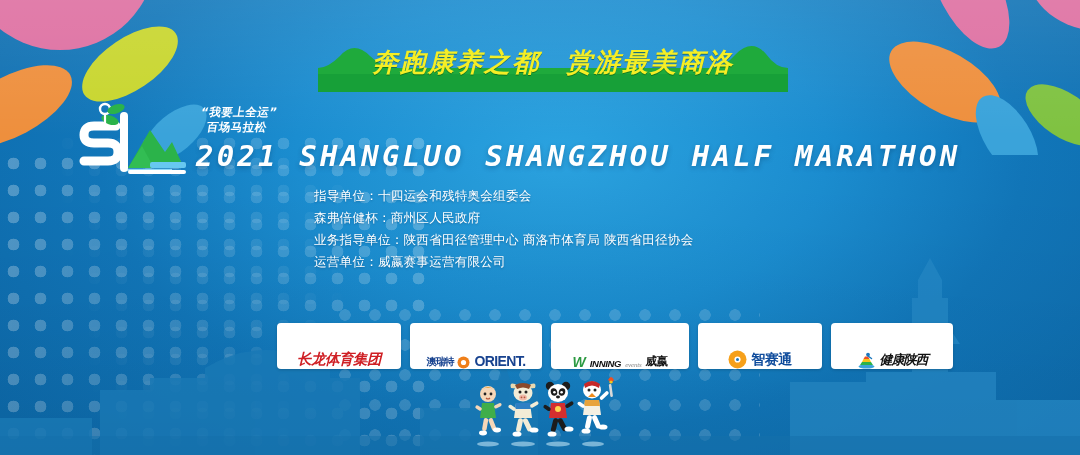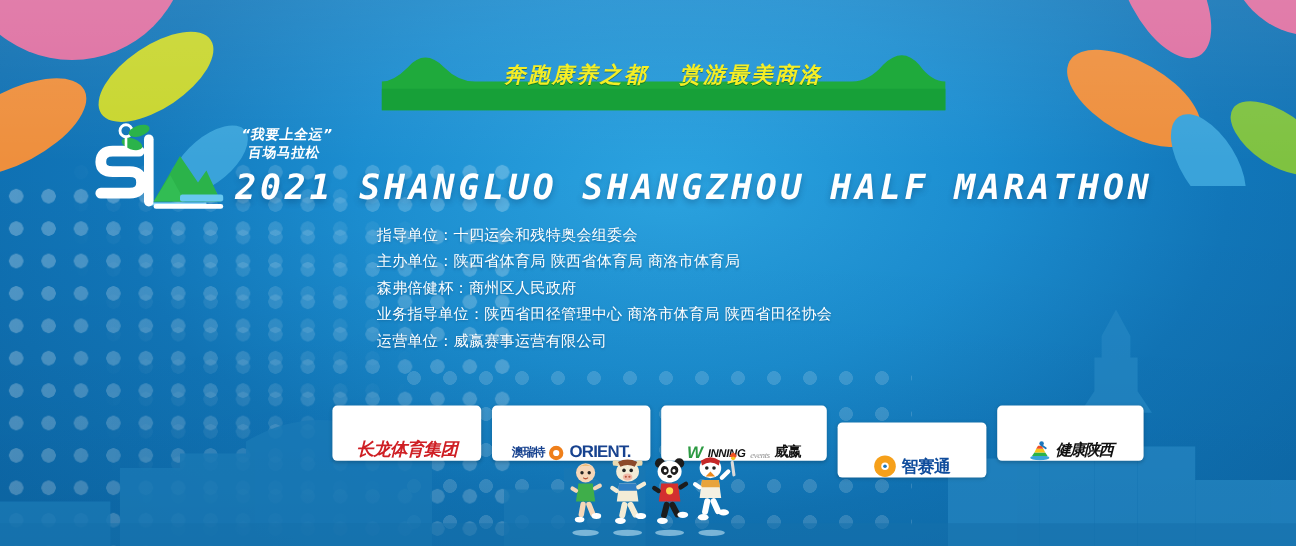--- a/index.html
+++ b/index.html
@@ -43,21 +43,21 @@
   .petals.tr{right:-50px;top:-60px;}
 
   
   .skyline{position:absolute;left:0;bottom:0;width:1080px;height:215px;pointer-events:none;}
 
   
   .tagline-wrap{position:absolute;left:318px;top:34px;width:470px;height:58px;}
   .tagline-wrap svg{position:absolute;inset:0;}
   .tagline{
     position:absolute;inset:0;display:flex;align-items:center;justify-content:center;gap:26px;
-    color:#f5ee25;font-size:18px;font-weight:bold;letter-spacing:2px;font-style:italic;
+    color:#f5ee25;font-size:26px;font-weight:bold;letter-spacing:2px;font-style:italic;
     text-shadow:0 1px 0 rgba(0,60,0,.45);
     font-family:"DejaVu Sans","Liberation Sans",sans-serif;
     padding-bottom:2px;
   }
 
   
   .logo{position:absolute;left:72px;top:96px;width:118px;height:82px;}
 
   
   .stamp{position:absolute;left:192px;top:101px;width:92px;height:38px;
@@ -95,21 +95,21 @@
   
   .sponsors{position:absolute;left:277px;top:323px;display:flex;gap:9px;align-items:center;}
   .chip{
     height:46px;background:#ffffff;border-radius:4px;
     display:flex;align-items:flex-end;justify-content:center;gap:4px;
     padding:0 10px;box-shadow:0 1px 3px rgba(0,0,0,.18);
   }
   .chip.c1{width:104px;}
   .chip.c2{width:112px;}
   .chip.c3{width:118px;}
-  .chip.c4{width:104px;margin-top:29px;}
+  .chip.c4{width:104px;}
   .chip.c5{width:102px;}
 
   .s1-txt{color:#cf1f24;font-size:14.5px;font-weight:bold;font-style:italic;letter-spacing:-.5px;
     font-family:"DejaVu Sans","Liberation Sans",sans-serif;}
   .s2-cn{color:#17428f;font-size:10px;font-weight:bold;letter-spacing:-1px;
     font-family:"DejaVu Sans","Liberation Sans",sans-serif;}
   .s2-en{color:#17428f;font-size:14px;font-weight:bold;letter-spacing:-.6px;
     font-family:"Liberation Sans",sans-serif;}
   .s3-w{color:#2c9a42;font-size:14px;font-weight:bold;font-style:italic;line-height:1;}
   .s3-en{color:#111;font-size:9.5px;font-weight:bold;font-style:italic;letter-spacing:-.3px;
@@ -213,23 +213,20 @@
   <div class="stamp">
     <div>“我要上全运”</div>
     <div>百场马拉松</div>
   </div>
 
   <div class="title-en">2021 SHANGLUO  SHANGZHOU HALF MARATHON</div>
 
   <div class="orgs">
     <div class="row">
       <span class="lbl">指导单位：</span><span class="val">十四运会和残特奥会组委会</span>
-    </div>
-    <div class="row">
-      <span class="lbl">主办单位：</span><span class="val">陕西省体育局  陕西省体育局  商洛市体育局</span>
     </div>
     <div class="row">
       <span class="lbl">森弗倍健杯：</span><span class="val">商州区人民政府</span>
     </div>
     <div class="row">
       <span class="lbl">业务指导单位：</span><span class="val">陕西省田径管理中心  商洛市体育局  陕西省田径协会</span>
     </div>
     <div class="row">
       <span class="lbl">运营单位：</span><span class="val">威嬴赛事运营有限公司</span>
     </div>

